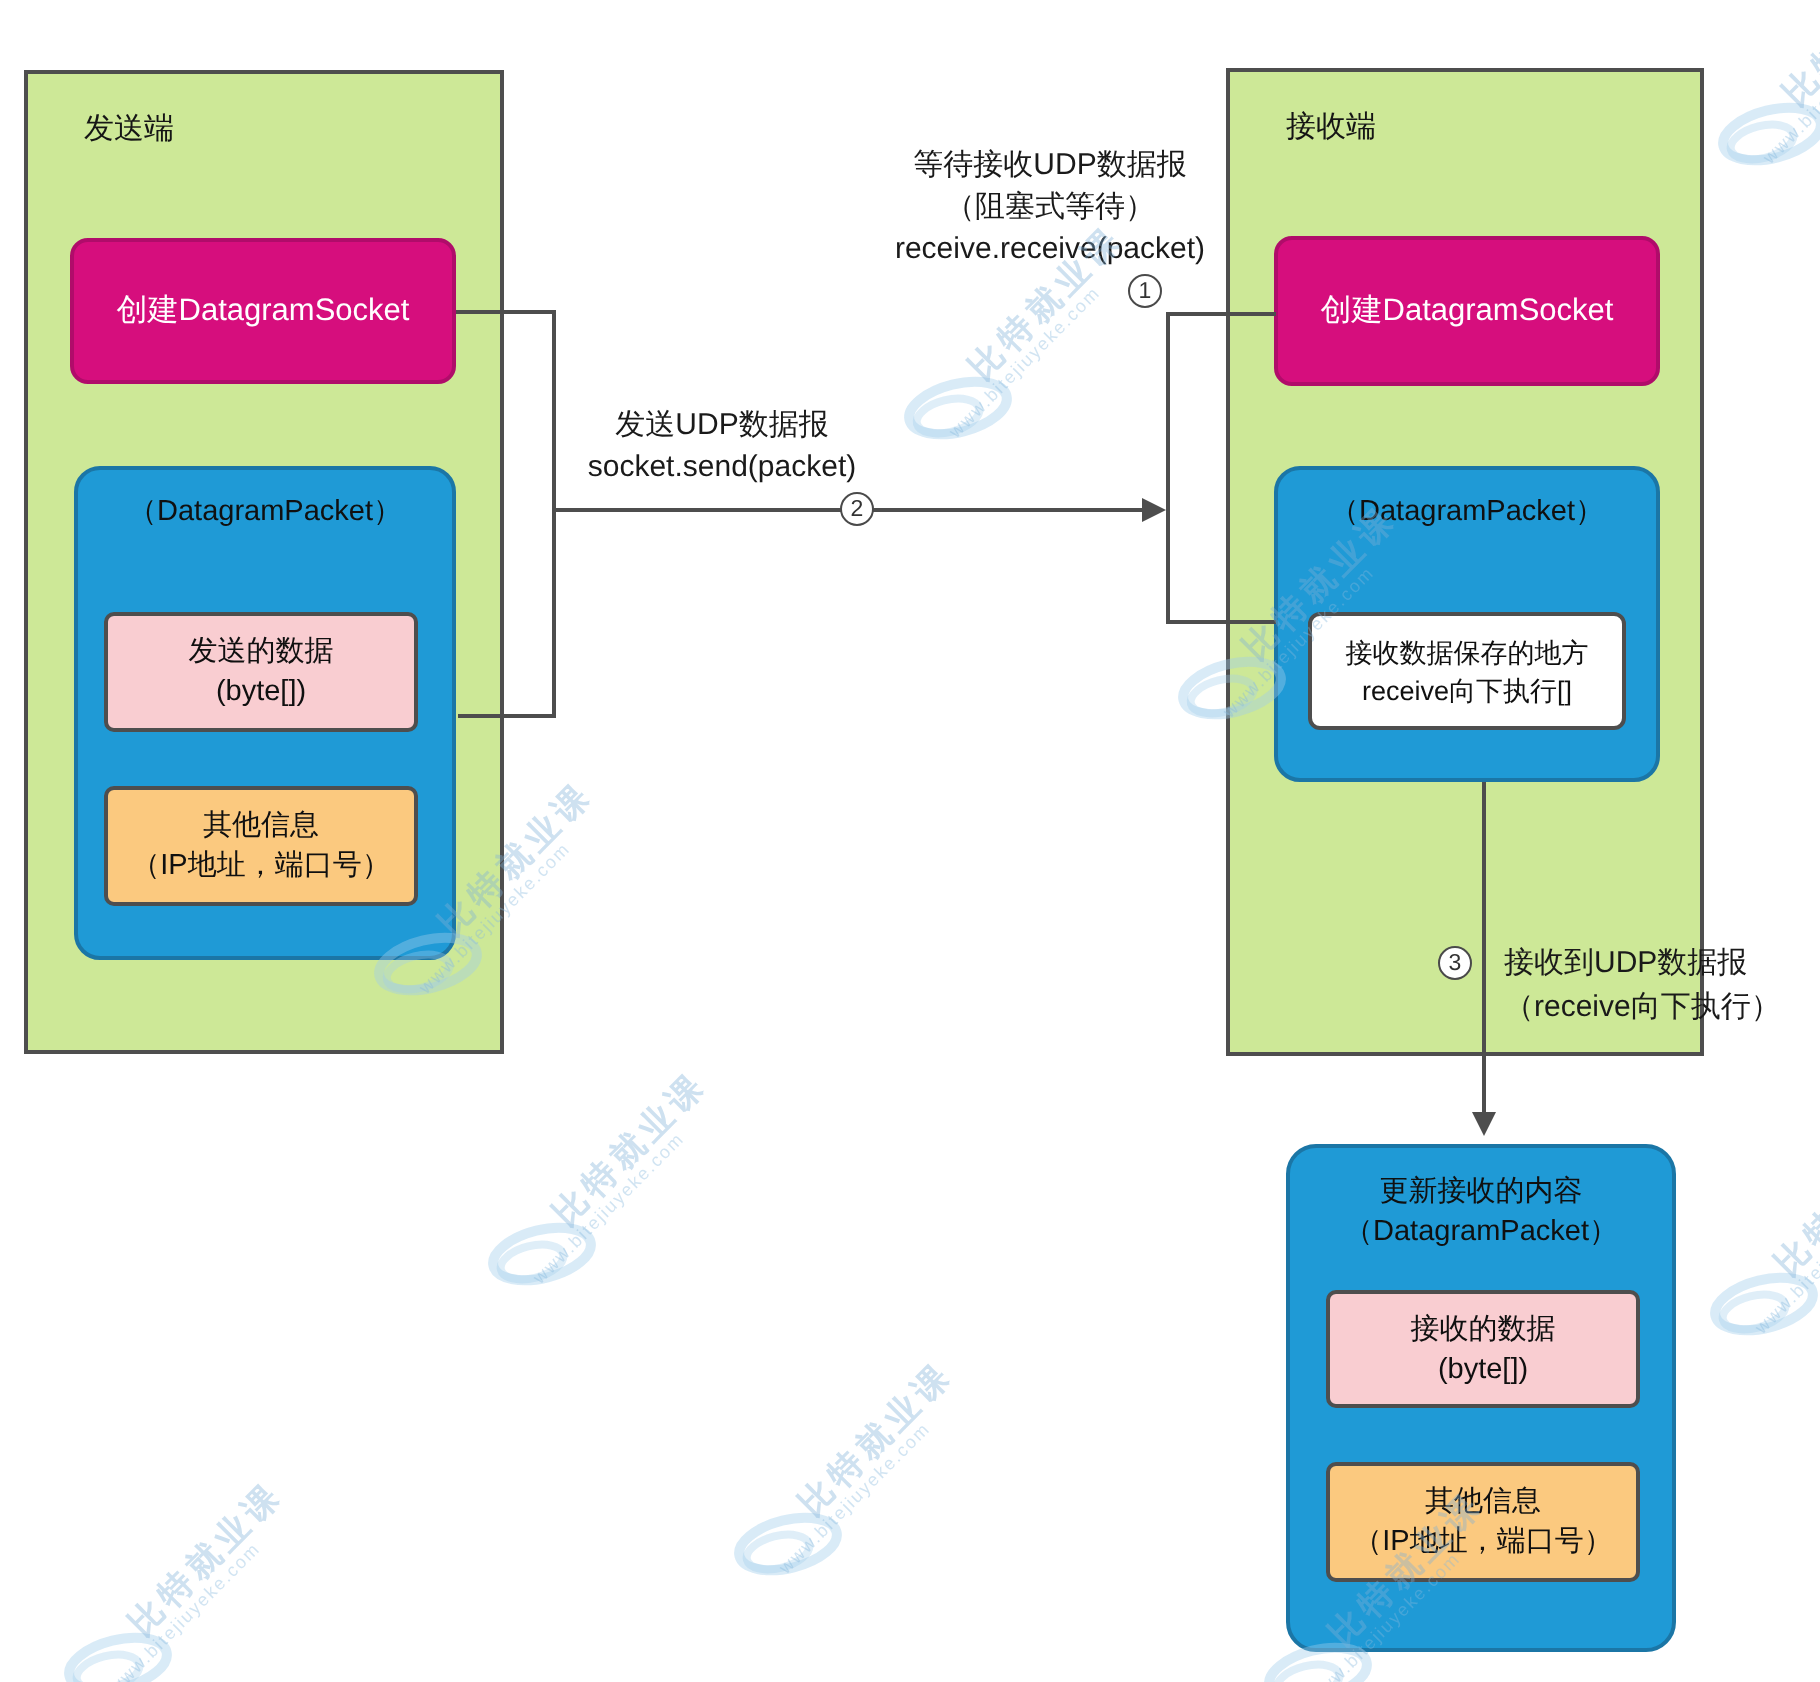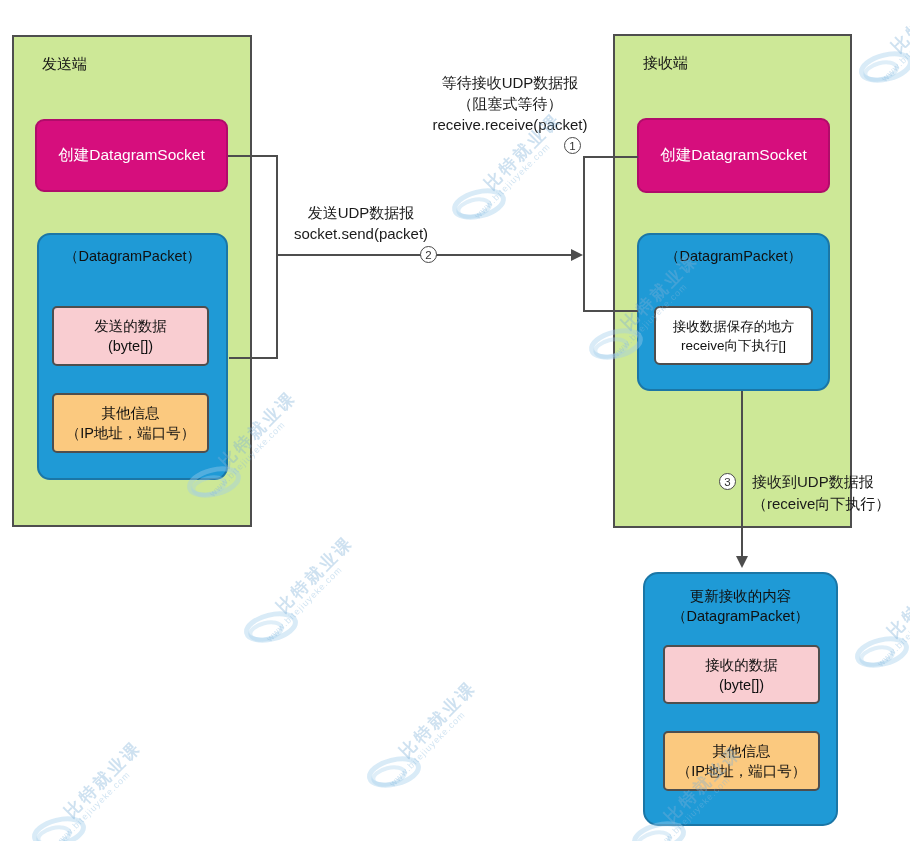--- a/index.html
+++ b/index.html
@@ -184,21 +184,21 @@
   <div class="line" style="left:278px; top:254px; width:296px; height:2px;"></div>
   <div class="arrow-right" style="left:571px; top:249px;"></div>
 
   <div class="line" style="left:583px; top:156px; width:2px; height:156px;"></div>
   <div class="line" style="left:583px; top:156px; width:55px; height:2px;"></div>
   <div class="line" style="left:583px; top:310px; width:55px; height:2px;"></div>
 
   <div class="line" style="left:741px; top:391px; width:2px; height:167px;"></div>
   <div class="arrow-down" style="left:736px; top:556px;"></div>
 
-  <div class="flow-label" style="left:410px; top:72px; width:200px;">
+  <div class="flow-label" style="left:425px; top:72px; width:200px;">
     <div>等待接收UDP数据报</div>
     <div>（阻塞式等待）</div>
     <div>receive.receive(packet)</div>
   </div>
   <div class="step-circle" style="left:564px; top:137px;">1</div>
 
   <div class="flow-label" style="left:275px; top:202px; width:172px;">
     <div>发送UDP数据报</div>
     <div>socket.send(packet)</div>
   </div>

